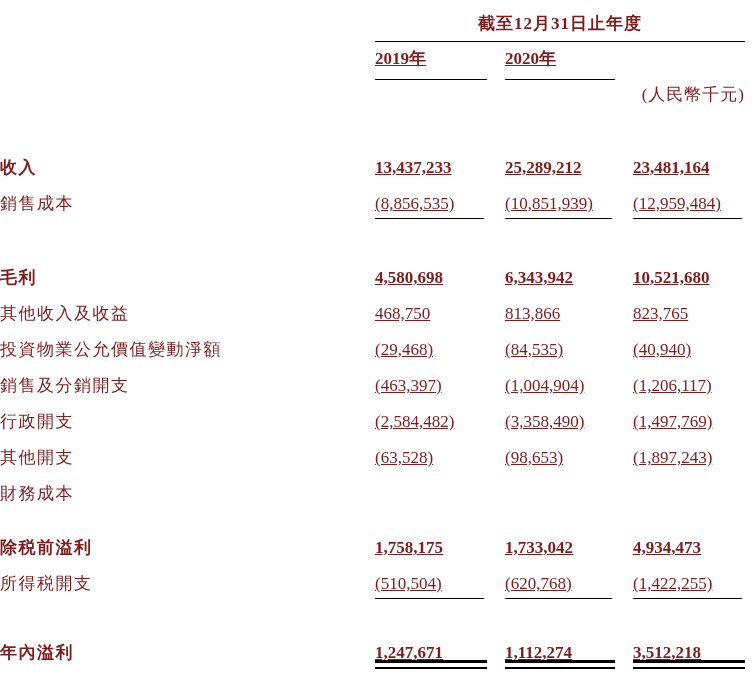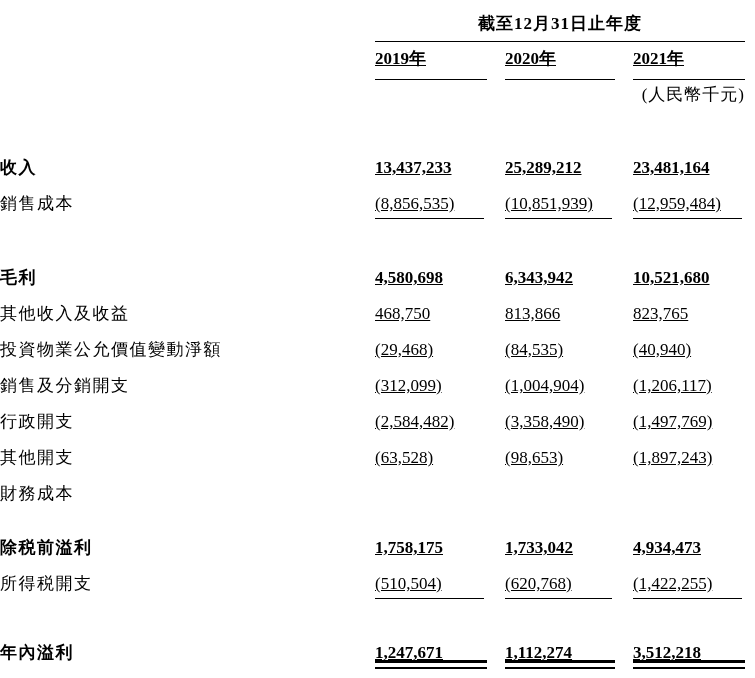--- a/index.html
+++ b/index.html
@@ -1,20 +1,20 @@
 <!DOCTYPE html>
 <html><head>
 <meta charset="utf-8">
 <style>
   html,body { margin:0; padding:0; background:#ffffff; }
   .page {
     position:relative;
     width:755px; height:678px;
     background:#ffffff;
-    color:#000000;
+    color:#7f1d1d;
     font-family:"Liberation Serif","DejaVu Serif",serif;
     font-size:17px;
     overflow:hidden;
     box-sizing:border-box;
     border-radius:10px;
   }
   .row { display:flex; align-items:flex-start; }
   .label-area { flex:1; letter-spacing:1.5px; line-height:26px; }
   .cols-area { width:370px; margin-right:10px; flex:none; }
   .cols { display:flex; width:370px; margin-right:10px; flex:none; }
@@ -67,21 +67,20 @@
       <div class="cols-area">
         <div class="period-cell">截至12月31日止年度</div>
       </div>
     </div>
 
     <div class="row years-row">
       <div class="label-area"></div>
       <div class="cols">
         <div class="cell c1">2019年</div>
         <div class="cell c2">2020年</div>
-        <div class="cell c3">2021年</div>
       </div>
     </div>
 
     <div class="row unit-row">
       <div class="label-area"></div>
       <div class="cols-area">
         <div class="unit-cell">(人民幣千元)</div>
       </div>
     </div>
   </div>
@@ -126,21 +125,21 @@
           <div class="label-area">投資物業公允價值變動淨額</div>
           <div class="cols">
             <div class="cell c1">(29,468)</div>
             <div class="cell c2">(84,535)</div>
             <div class="cell c3">(40,940)</div>
           </div>
         </div>
         <div class="row">
           <div class="label-area">銷售及分銷開支</div>
           <div class="cols">
-            <div class="cell c1">(312,099)</div>
+            <div class="cell c1">(463,397)</div>
             <div class="cell c2">(1,004,904)</div>
             <div class="cell c3">(1,206,117)</div>
           </div>
         </div>
         <div class="row">
           <div class="label-area">行政開支</div>
           <div class="cols">
             <div class="cell c1">(2,584,482)</div>
             <div class="cell c2">(3,358,490)</div>
             <div class="cell c3">(1,497,769)</div>

